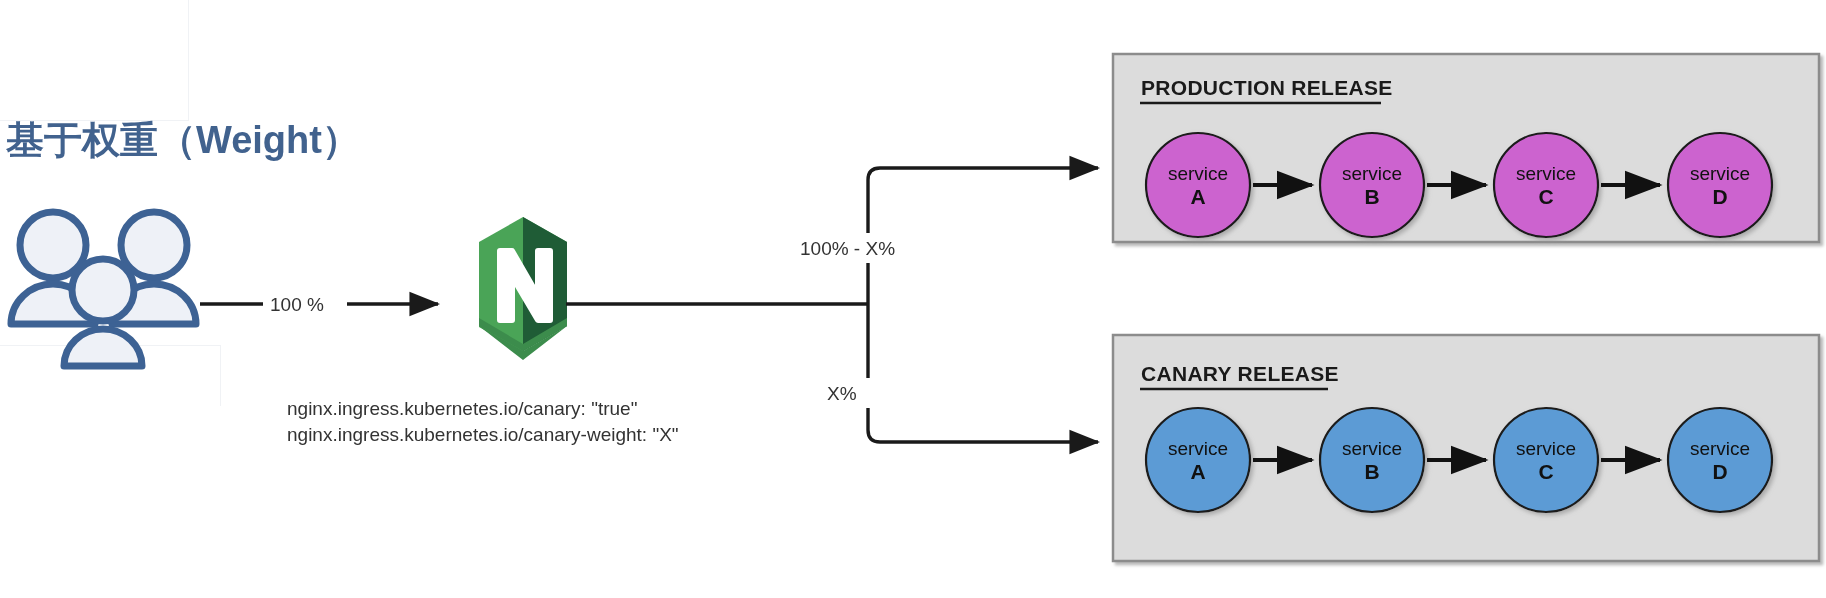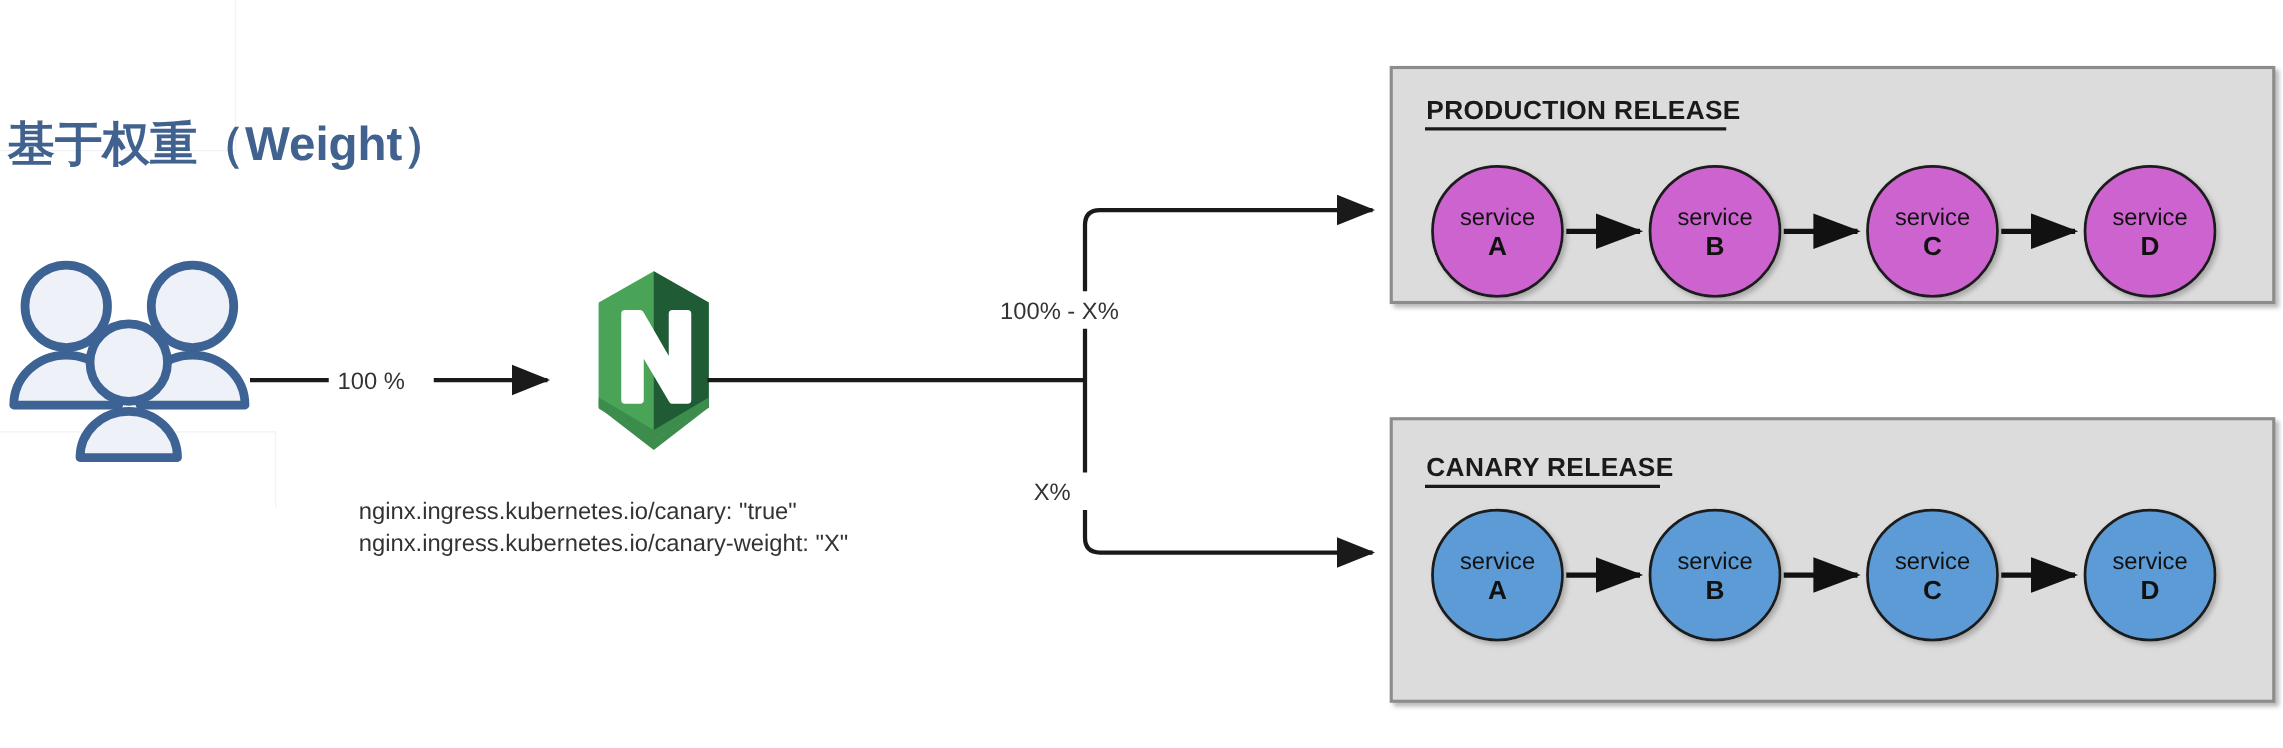--- a/index.html
+++ b/index.html
@@ -20,21 +20,21 @@
     left: 0; top: 0;
     width: 1826px;
     height: 598px;
     background: #ffffff;
   }
 
   
   .title {
     position: absolute;
     left: 6px;
-    top: 96px;
+    top: 120px;
     font-size: 38px;
     font-weight: bold;
     color: #41628e;
     letter-spacing: 0px;
     white-space: nowrap;
     line-height: 1.1;
   }
 
   
   .guide-box {

